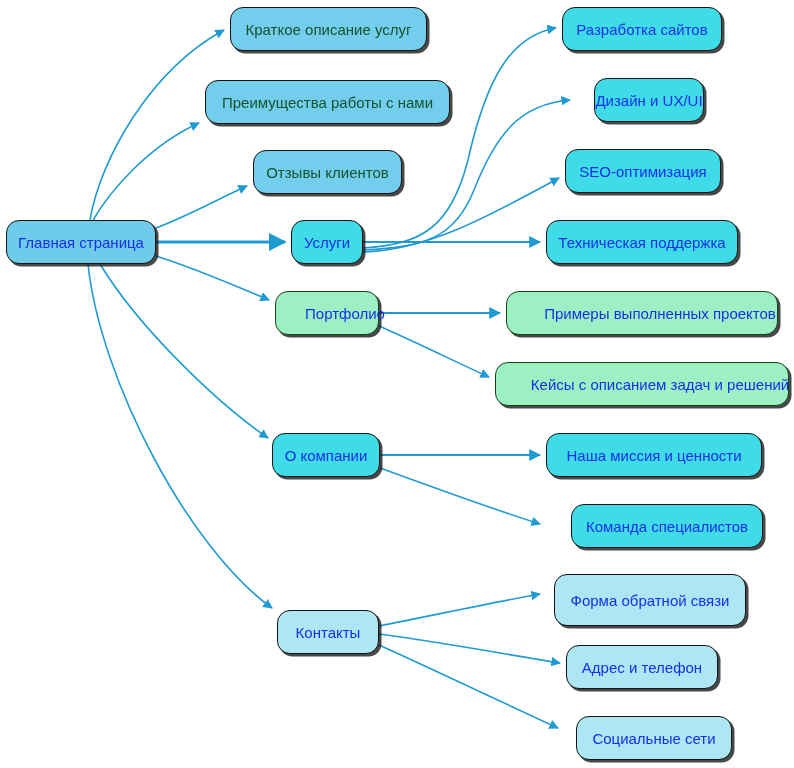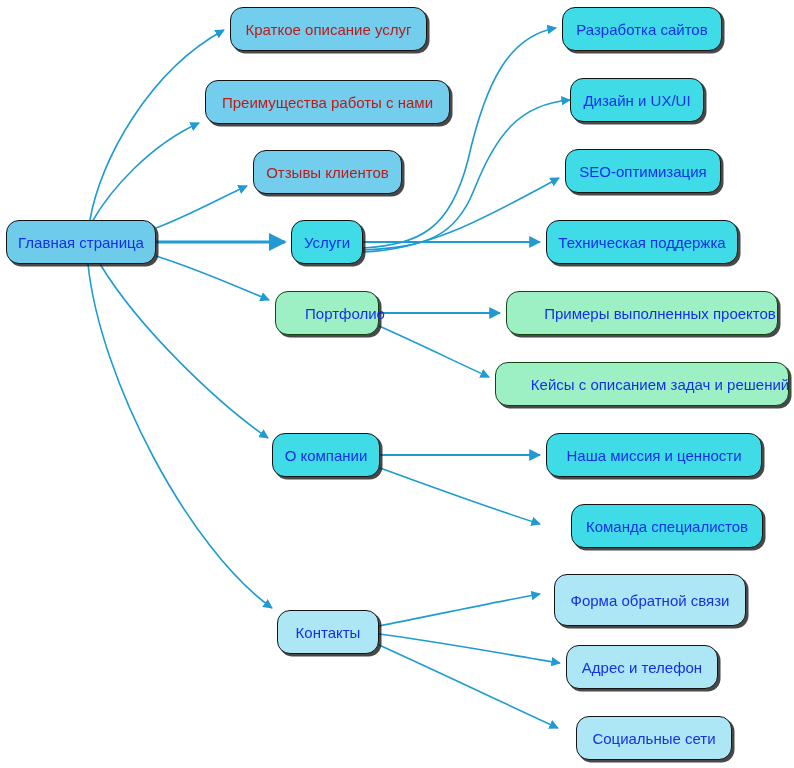--- a/index.html
+++ b/index.html
@@ -6,21 +6,21 @@
   body{width:794px;height:768px;overflow:hidden;
        font-family:"Liberation Sans","DejaVu Sans",sans-serif;}
   #stage{position:relative;width:794px;height:768px;}
   svg#edges{position:absolute;left:0;top:0;width:794px;height:768px;}
   .node{position:absolute;box-sizing:border-box;display:flex;
         align-items:center;justify-content:center;
         border-radius:13px;border:1.6px solid #1a1a1a;
         font-size:15px;line-height:1;white-space:nowrap;
         box-shadow:2.5px 2.5px 0 rgba(20,20,20,.78);}
   .n-home   {background:#6FCBEA;border-color:#141414;color:#1530E8;}
-  .n-blue   {background:#73CDEC;border-color:#141414;color:#b91c1c;}
+  .n-blue   {background:#73CDEC;border-color:#141414;color:#14532d;}
   .n-turq   {background:#3FDCE8;border-color:#141414;color:#1530E8;}
   .n-green  {background:#9DF0C4;border-color:#144414;color:#1530E8;padding-left:36px;}
   .n-lblue  {background:#ADE6F5;border-color:#141414;color:#1530E8;}
 </style>
 </head>
 <body>
 
 <div id="stage">
 
   <svg id="edges" viewBox="0 0 794 768" xmlns="http://www.w3.org/2000/svg">
@@ -63,21 +63,21 @@
       </div>
       <div class="node n-blue" style="left: 253px; top: 150px; width: 149px; height: 44px;">
         <span>Отзывы клиентов</span>
       </div>
       <div class="node n-turq" style="left: 291px; top: 220px; width: 72px; height: 44px;">
         <span>Услуги</span>
       </div>
       <div class="node n-turq" style="left: 562px; top: 7px; width: 160px; height: 44px;">
         <span>Разработка сайтов</span>
       </div>
-      <div class="node n-turq" style="left: 570px; top: 78px; width: 134px; height: 44px;">
+      <div class="node n-turq" style="left: 594px; top: 78px; width: 110px; height: 44px;">
         <span>Дизайн и UX/UI</span>
       </div>
       <div class="node n-turq" style="left: 565px; top: 149px; width: 156px; height: 44px;">
         <span>SEO-оптимизация</span>
       </div>
       <div class="node n-turq" style="left: 546px; top: 220px; width: 192px; height: 44px;">
         <span>Техническая поддержка</span>
       </div>
       <div class="node n-green" style="left: 275px; top: 291px; width: 104px; height: 44px;">
         <span>Портфолио</span>

